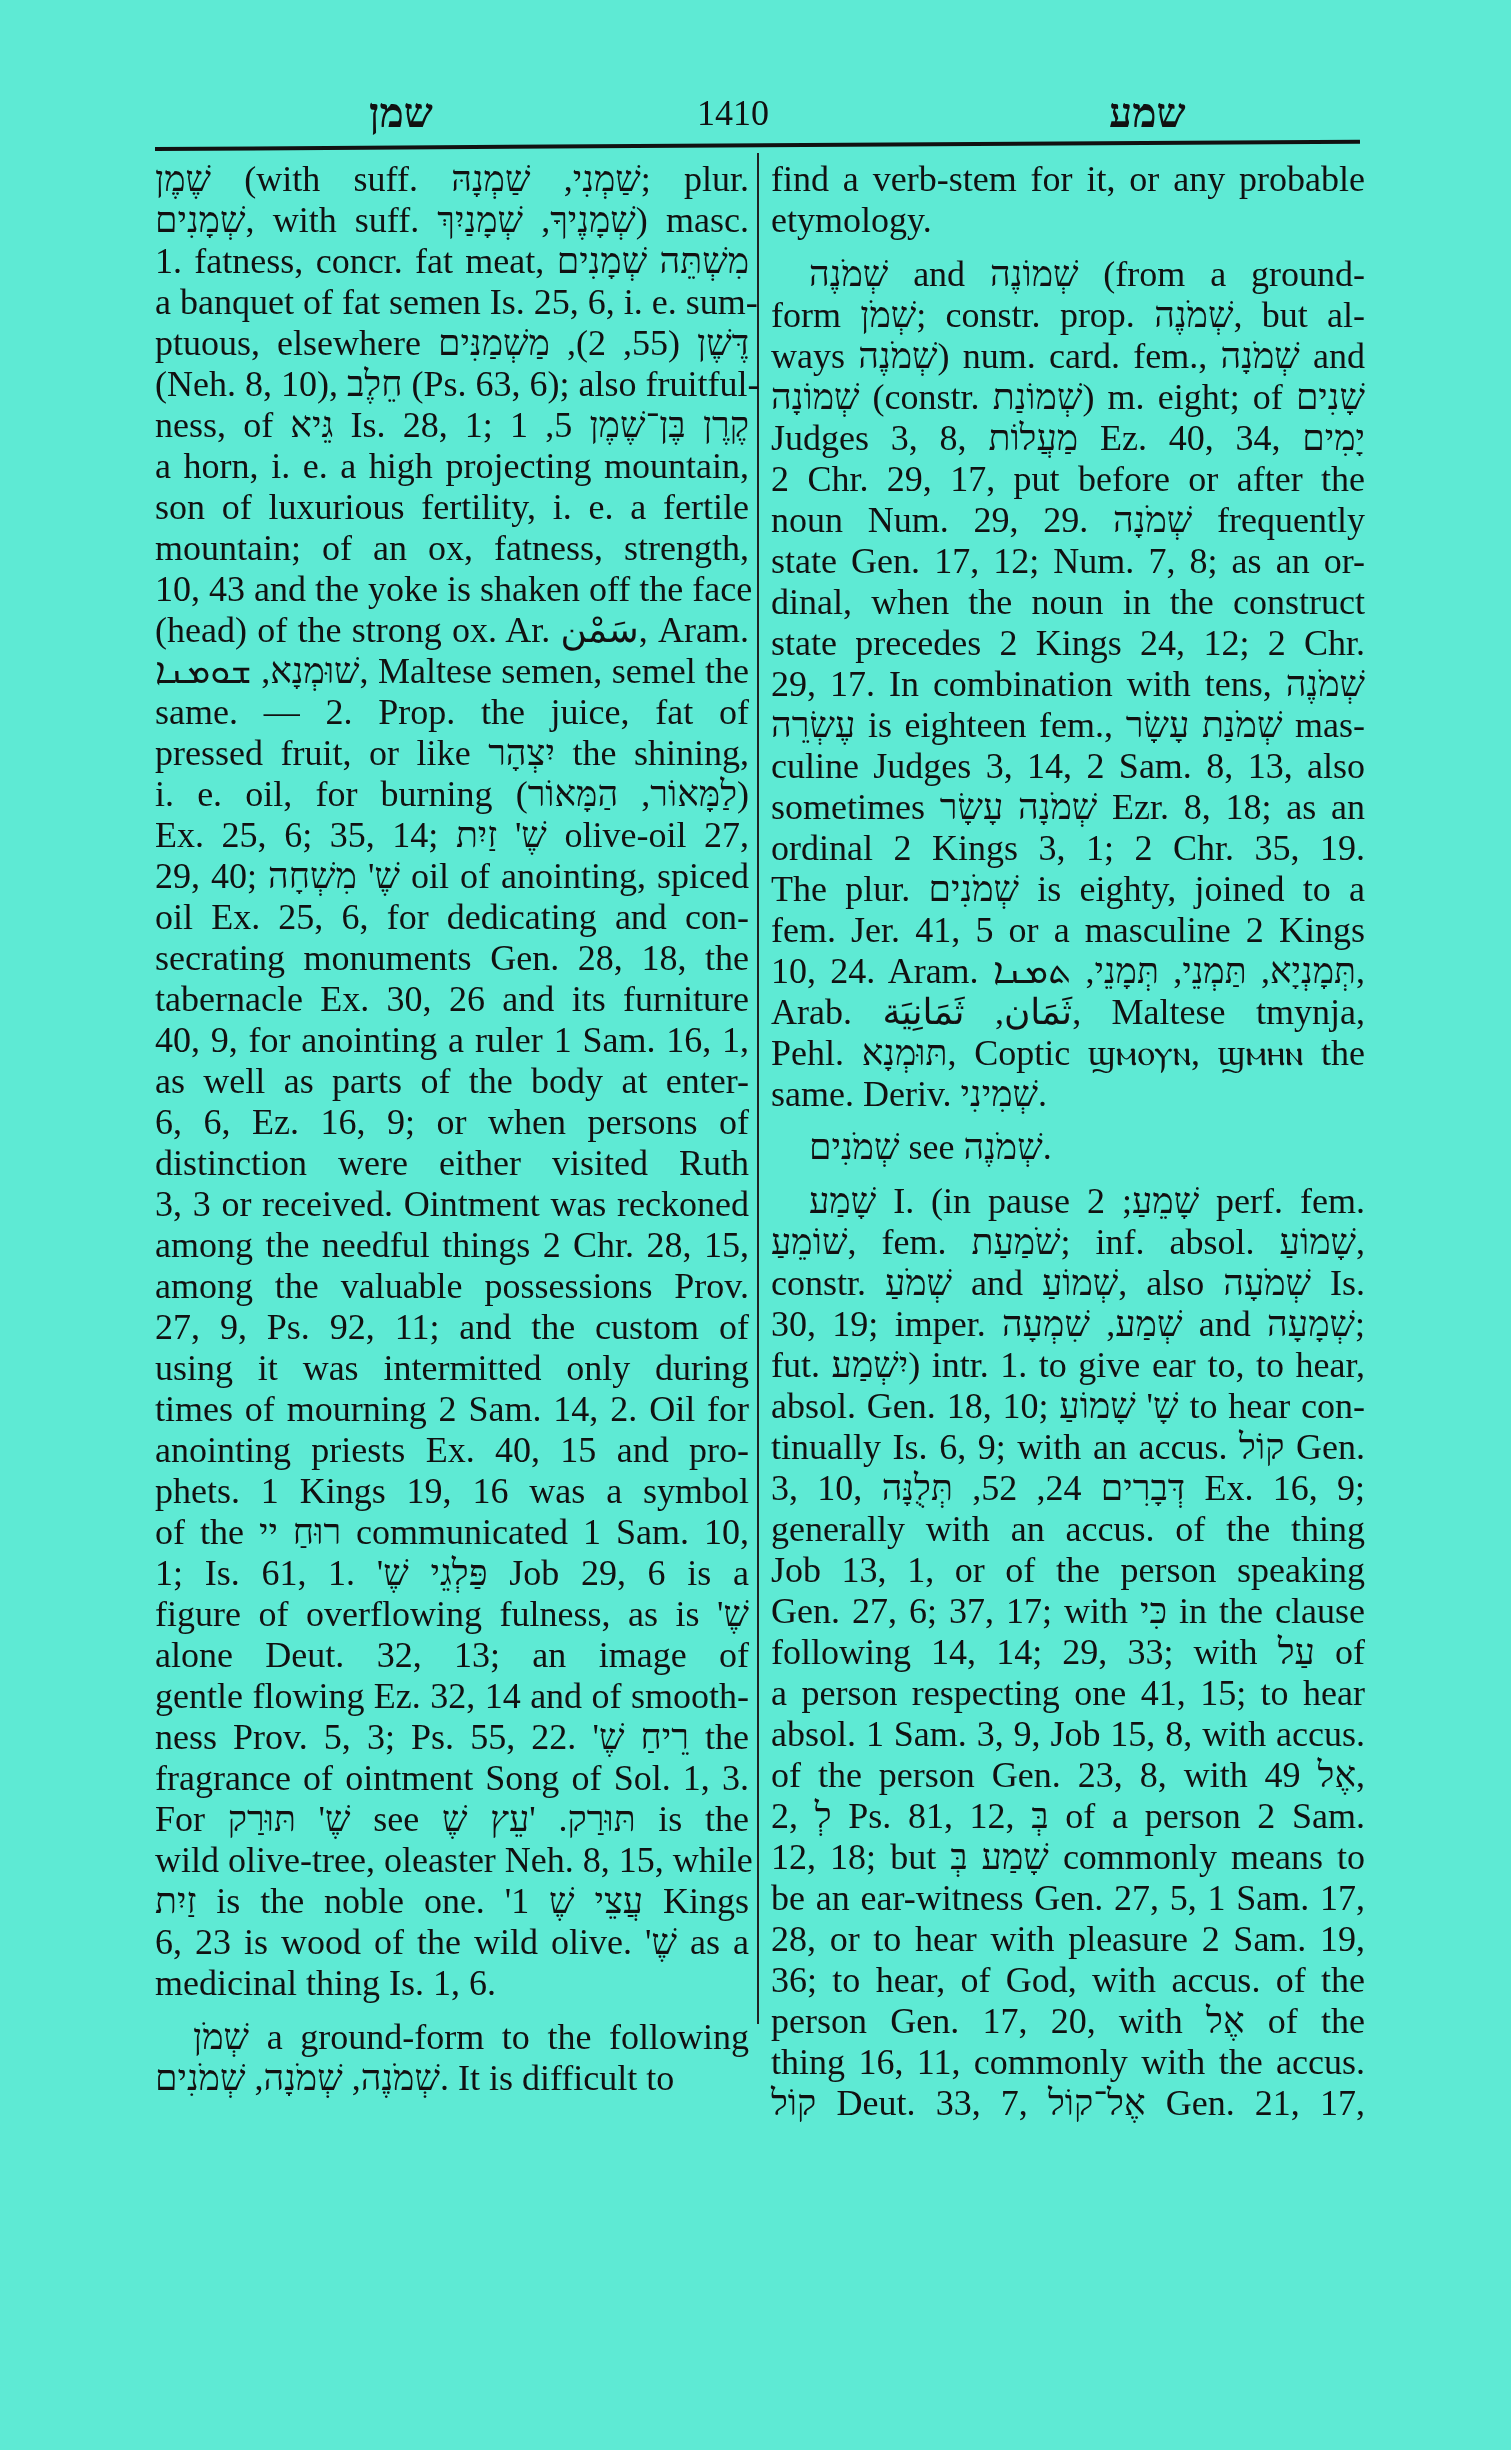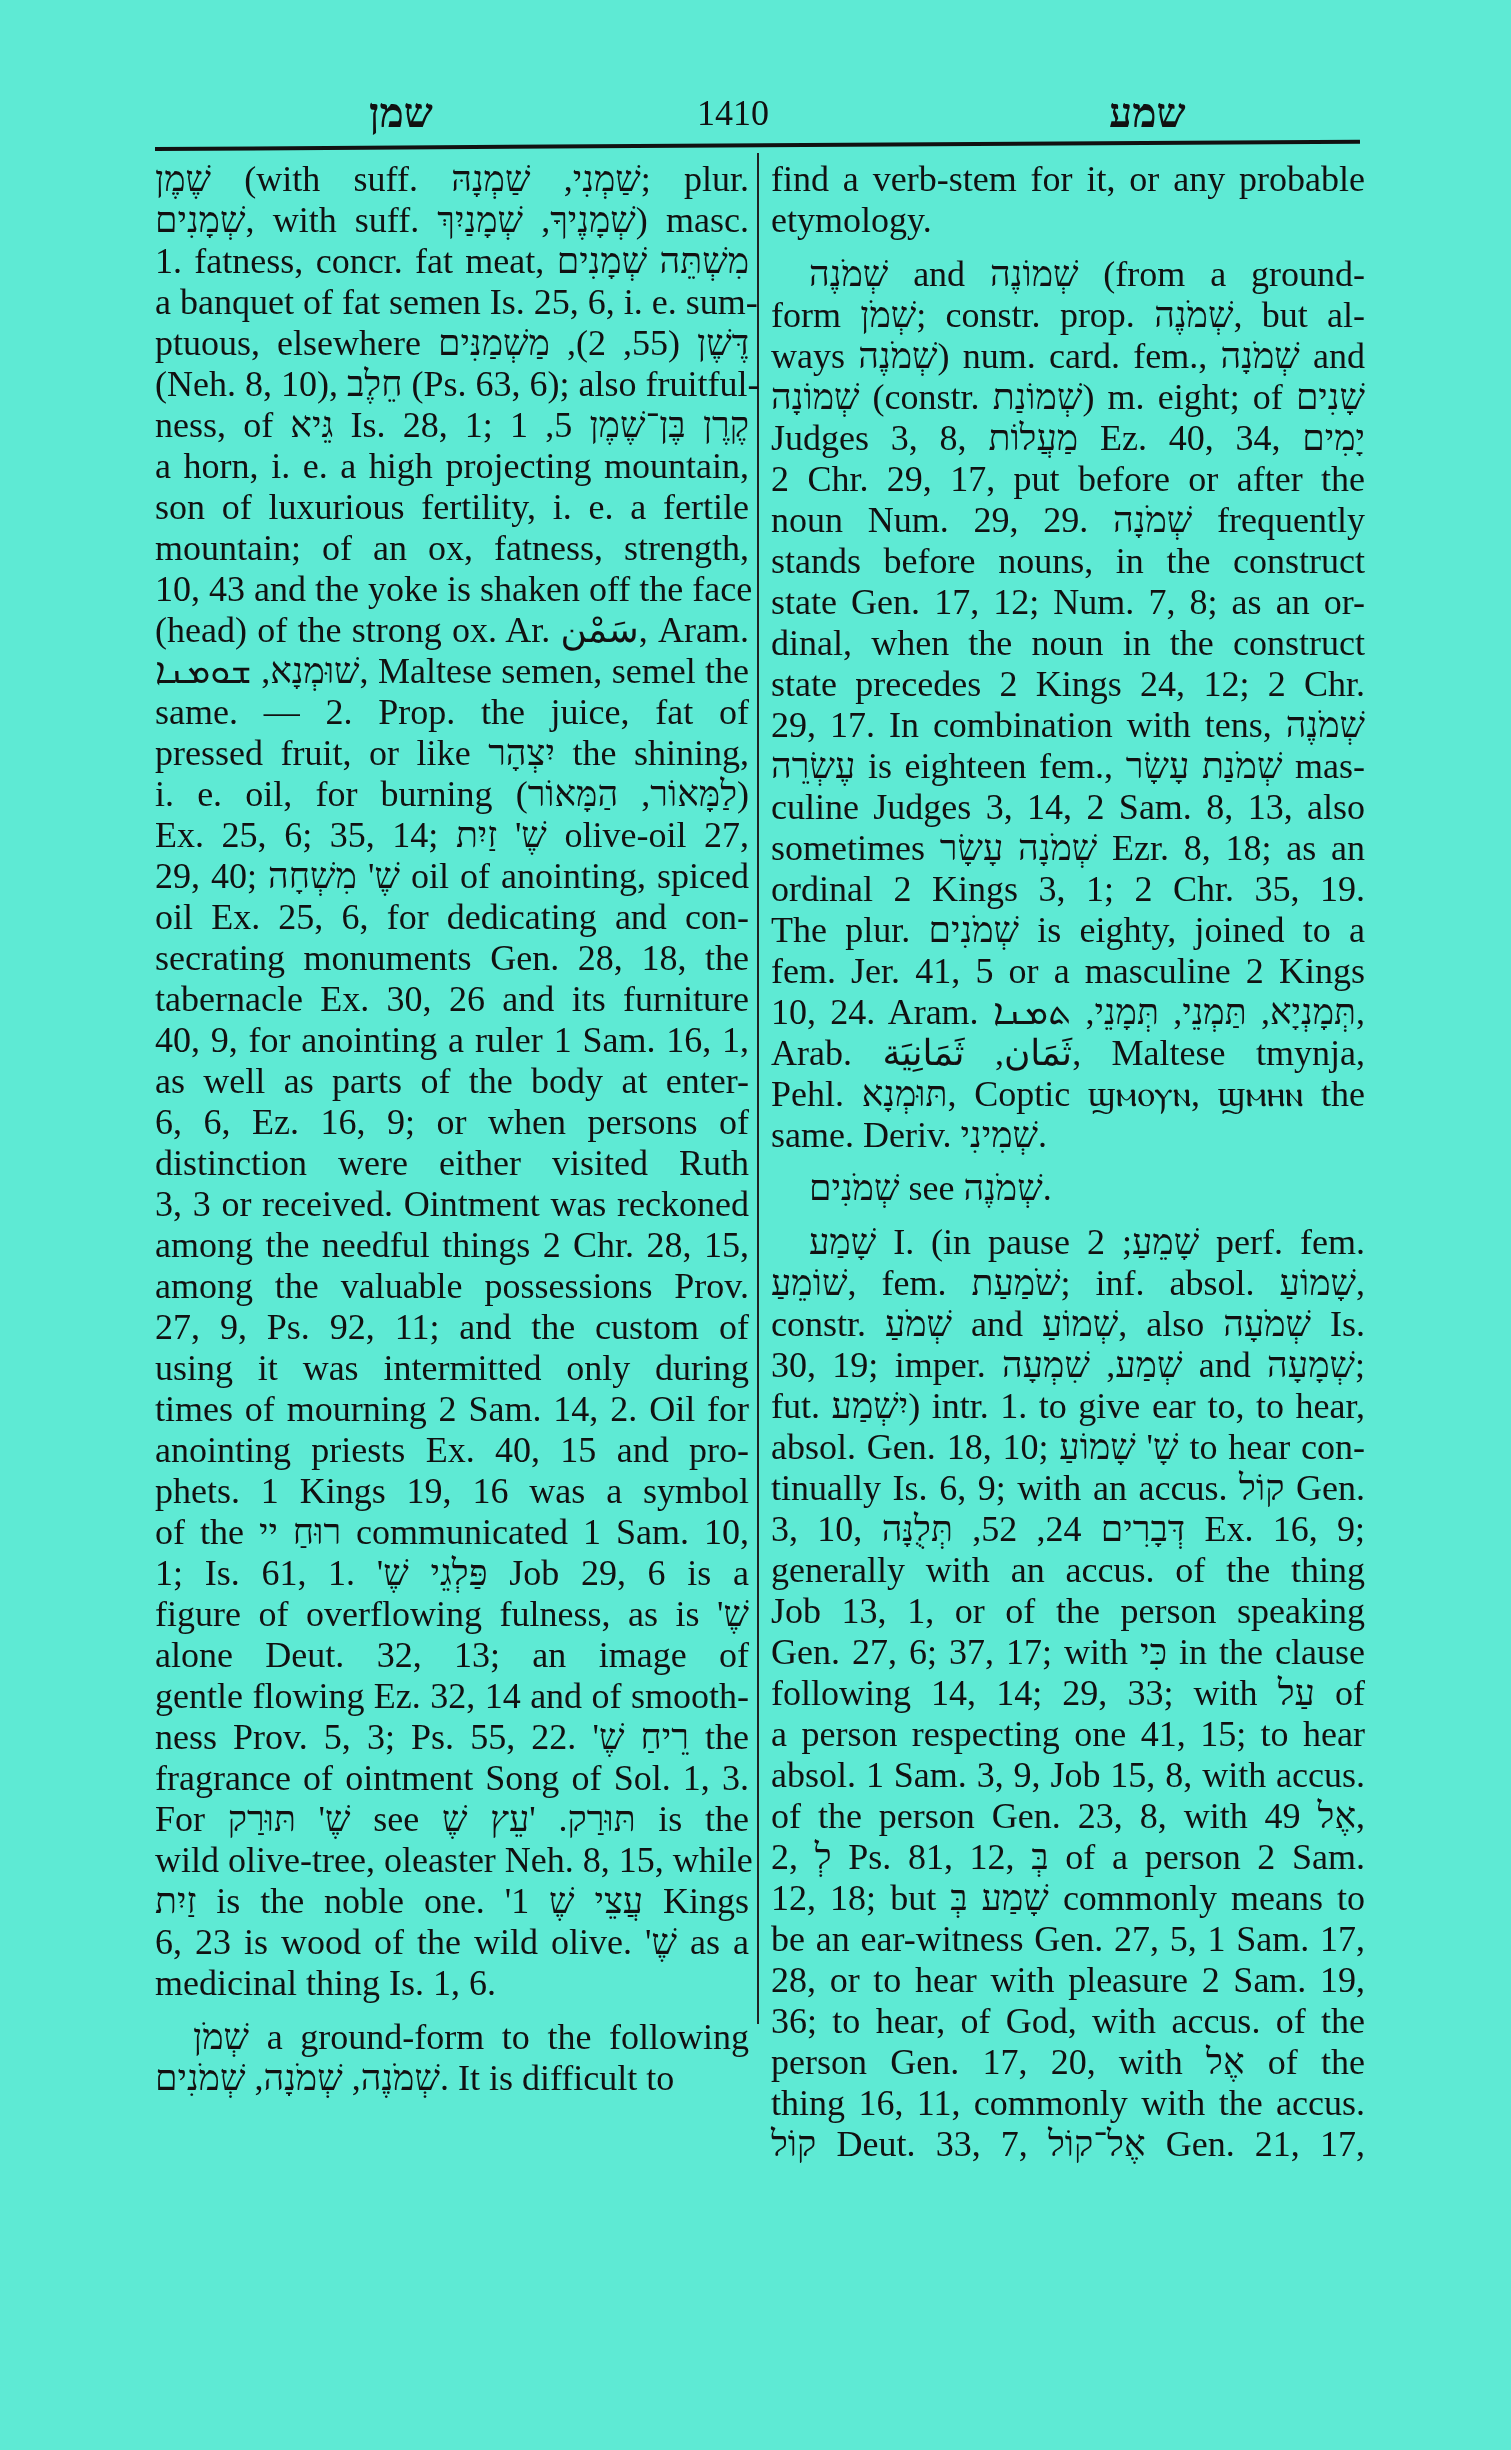--- a/index.html
+++ b/index.html
@@ -98,21 +98,20 @@
   <div class="col right" id="col-right">
       <span class="line">find a verb-stem for it, or any probable</span>
       <span class="line last">etymology.</span>
       <span class="line indent gap">שְׁמֹנֶה and שְׁמוֹנֶה (from a ground-</span>
       <span class="line">form שְׁמֹן; constr. prop. שְׁמֹנֶה, but al-</span>
       <span class="line">ways שְׁמֹנֶה) num. card. fem., שְׁמֹנָה and</span>
       <span class="line">שְׁמוֹנָה (constr. שְׁמוֹנַת) m. eight; of שָׁנִים</span>
       <span class="line">Judges 3, 8, מַעֲלוֹת Ez. 40, 34, יָמִים</span>
       <span class="line">2 Chr. 29, 17, put before or after the</span>
       <span class="line">noun Num. 29, 29. שְׁמֹנָה frequently</span>
-      <span class="line">stands before nouns, in the construct</span>
       <span class="line">state Gen. 17, 12; Num. 7, 8; as an or-</span>
       <span class="line">dinal, when the noun in the construct</span>
       <span class="line">state precedes 2 Kings 24, 12; 2 Chr.</span>
       <span class="line">29, 17. In combination with tens, שְׁמֹנֶה</span>
       <span class="line">עֶשְׂרֵה is eighteen fem., שְׁמֹנַת עָשָׂר mas-</span>
       <span class="line">culine Judges 3, 14, 2 Sam. 8, 13, also</span>
       <span class="line">sometimes שְׁמֹנָה עָשָׂר Ezr. 8, 18; as an</span>
       <span class="line">ordinal 2 Kings 3, 1; 2 Chr. 35, 19.</span>
       <span class="line">The plur. שְׁמֹנִים is eighty, joined to a</span>
       <span class="line">fem. Jer. 41, 5 or a masculine 2 Kings</span>

